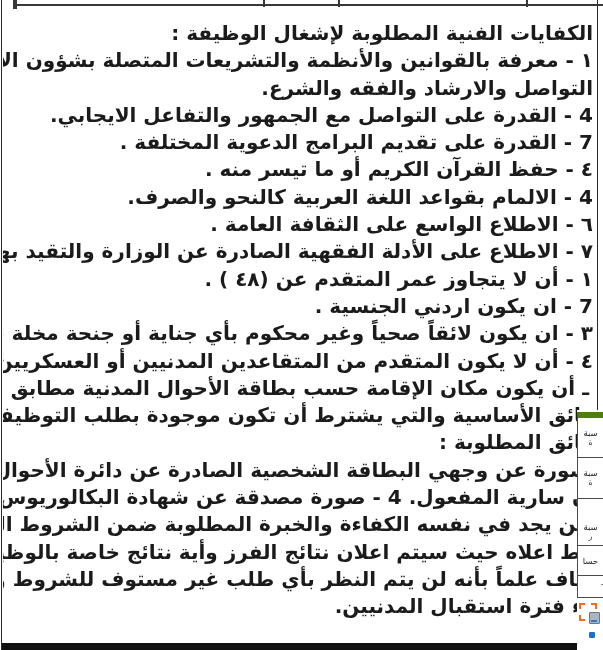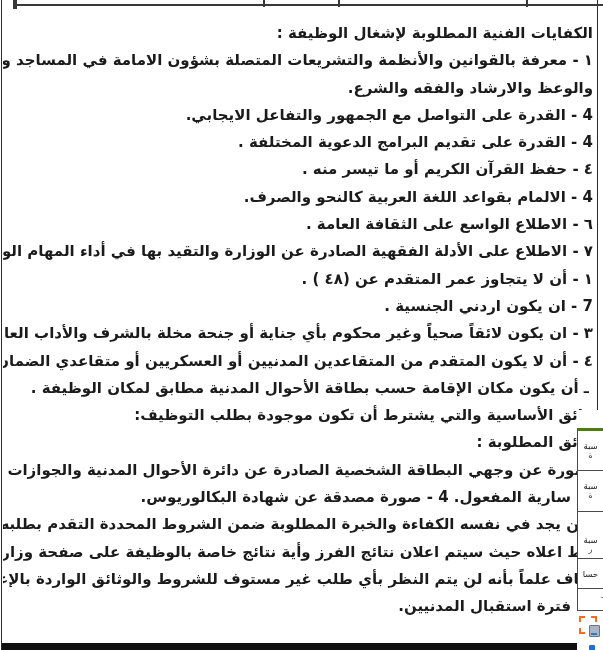--- a/index.html
+++ b/index.html
@@ -15,29 +15,29 @@
   .table-bottom-border{position:absolute;left:14px;right:0;top:3.5px;height:2.5px;background:#383838;}
   .tick{position:absolute;top:0;width:1.5px;height:7px;background:#383838;}
   .tick.t0{left:13px;width:4px;height:9px;}
   .tick.t1{left:263px;}
   .tick.t2{left:338px;}
   .tick.t3{left:526px;}
   
   .content{
     position:absolute;top:20px;left:3px;right:10px;bottom:0;
     direction:rtl;text-align:right;overflow:hidden;
-    color:#1b1b1b;font-weight:700;font-size:15px;
+    color:#1b1b1b;font-weight:700;font-size:20px;
   }
   .tl{height:27.3px;line-height:27.3px;white-space:nowrap;}
   .tl.ind{margin-right:4px;}
   
   .bottom-bar{position:absolute;left:2px;top:643px;width:591px;height:7px;background:#101010;}
   
   .side-panel{position:absolute;left:577px;top:410px;width:26px;height:240px;background:#ffffff;z-index:5;}
-  .cells{margin-top:18px;border-top:3px solid #4d7c0f;border-left:1px solid #4a4a4a;}
+  .cells{margin-top:2px;border-top:6px solid #4d7c0f;border-left:1px solid #4a4a4a;}
   .cell{
     box-sizing:border-box;border-bottom:1px solid #4a4a4a;
     display:flex;flex-direction:column;align-items:center;justify-content:center;
     font-size:8.5px;line-height:10px;color:#222;direction:rtl;overflow:hidden;
   }
   .cell .c2{font-size:8px;color:#333;}
   .cell.r1{height:40px;}
   .cell.r2{height:41px;}
   .cell.r3{height:47px;justify-content:flex-end;padding-bottom:3px;}
   .cell.r4{height:30px;}
@@ -56,23 +56,23 @@
 
 <div class="table-bottom-border"></div>
 <div class="tick t0"></div>
 <div class="tick t1"></div>
 <div class="tick t2"></div>
 <div class="tick t3"></div>
 
 <div class="content">
   <div class="tl">الكفايات الفنية المطلوبة لإشغال الوظيفة :</div>
   <div class="tl">١ - معرفة بالقوانين والأنظمة والتشريعات المتصلة بشؤون الامامة في المساجد والخطابة والتدريس</div>
-  <div class="tl">والوعظ والارشاد والفقه والشرع.</div>
+  <div class="tl">التواصل والارشاد والفقه والشرع.</div>
   <div class="tl">4 - القدرة على التواصل مع الجمهور والتفاعل الايجابي.</div>
-  <div class="tl">4 - القدرة على تقديم البرامج الدعوية المختلفة .</div>
+  <div class="tl">7 - القدرة على تقديم البرامج الدعوية المختلفة .</div>
   <div class="tl">٤ - حفظ القرآن الكريم أو ما تيسر منه .</div>
   <div class="tl">4 - الالمام بقواعد اللغة العربية كالنحو والصرف.</div>
   <div class="tl">٦ - الاطلاع الواسع على الثقافة العامة .</div>
   <div class="tl">٧ - الاطلاع على الأدلة الفقهية الصادرة عن الوزارة والتقيد بها في أداء المهام الوظيفية .</div>
   <div class="tl">١ - أن لا يتجاوز عمر المتقدم عن (٤٨ ) .</div>
   <div class="tl">7 - ان يكون اردني الجنسية .</div>
   <div class="tl">٣ - ان يكون لائقاً صحياً وغير محكوم بأي جناية أو جنحة مخلة بالشرف والأداب العامة .</div>
   <div class="tl">٤ - أن لا يكون المتقدم من المتقاعدين المدنيين أو العسكريين أو متقاعدي الضمان الاجتماعي .</div>
   <div class="tl ind">ـ أن يكون مكان الإقامة حسب بطاقة الأحوال المدنية مطابق لمكان الوظيفة .</div>
   <div class="tl ind">ثائق الأساسية والتي يشترط أن تكون موجودة بطلب التوظيف:</div>

